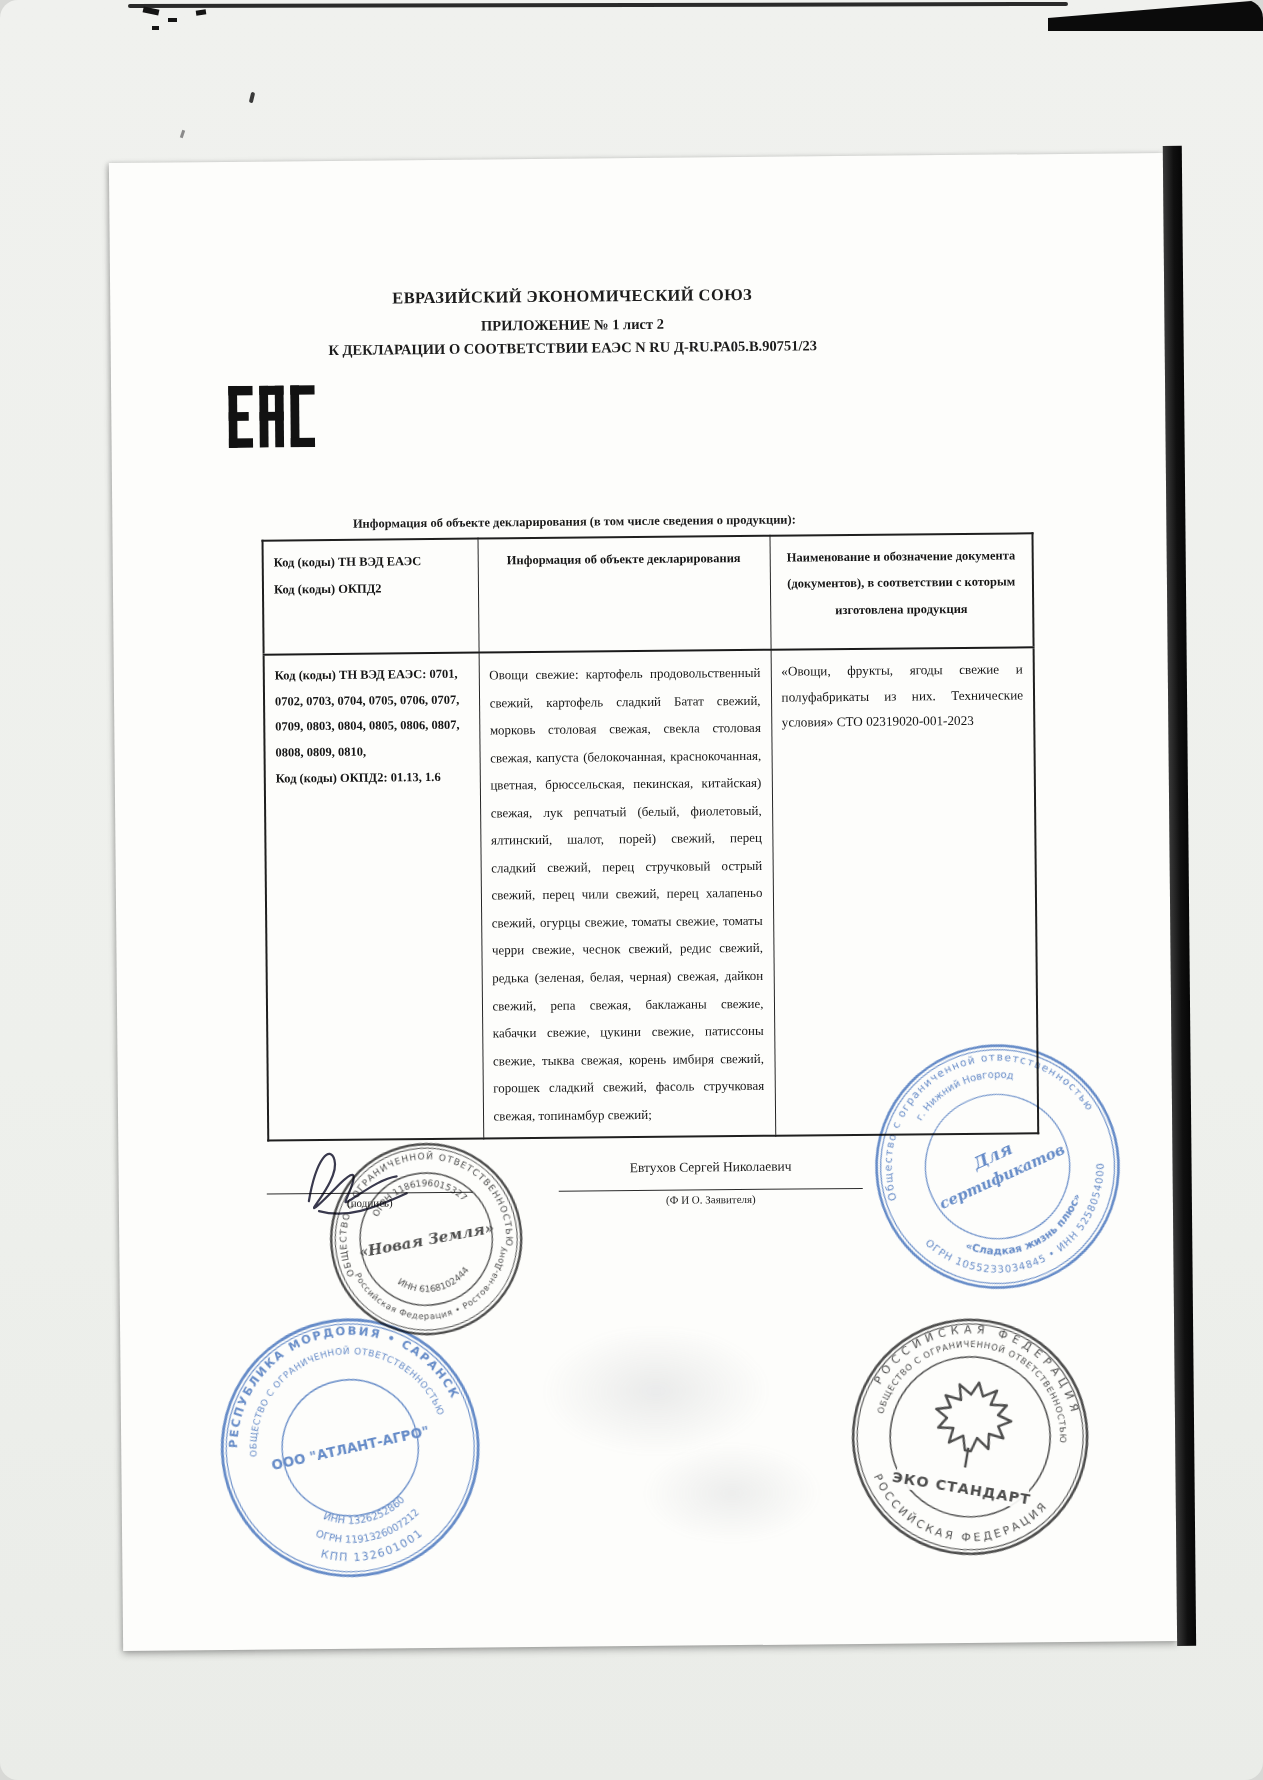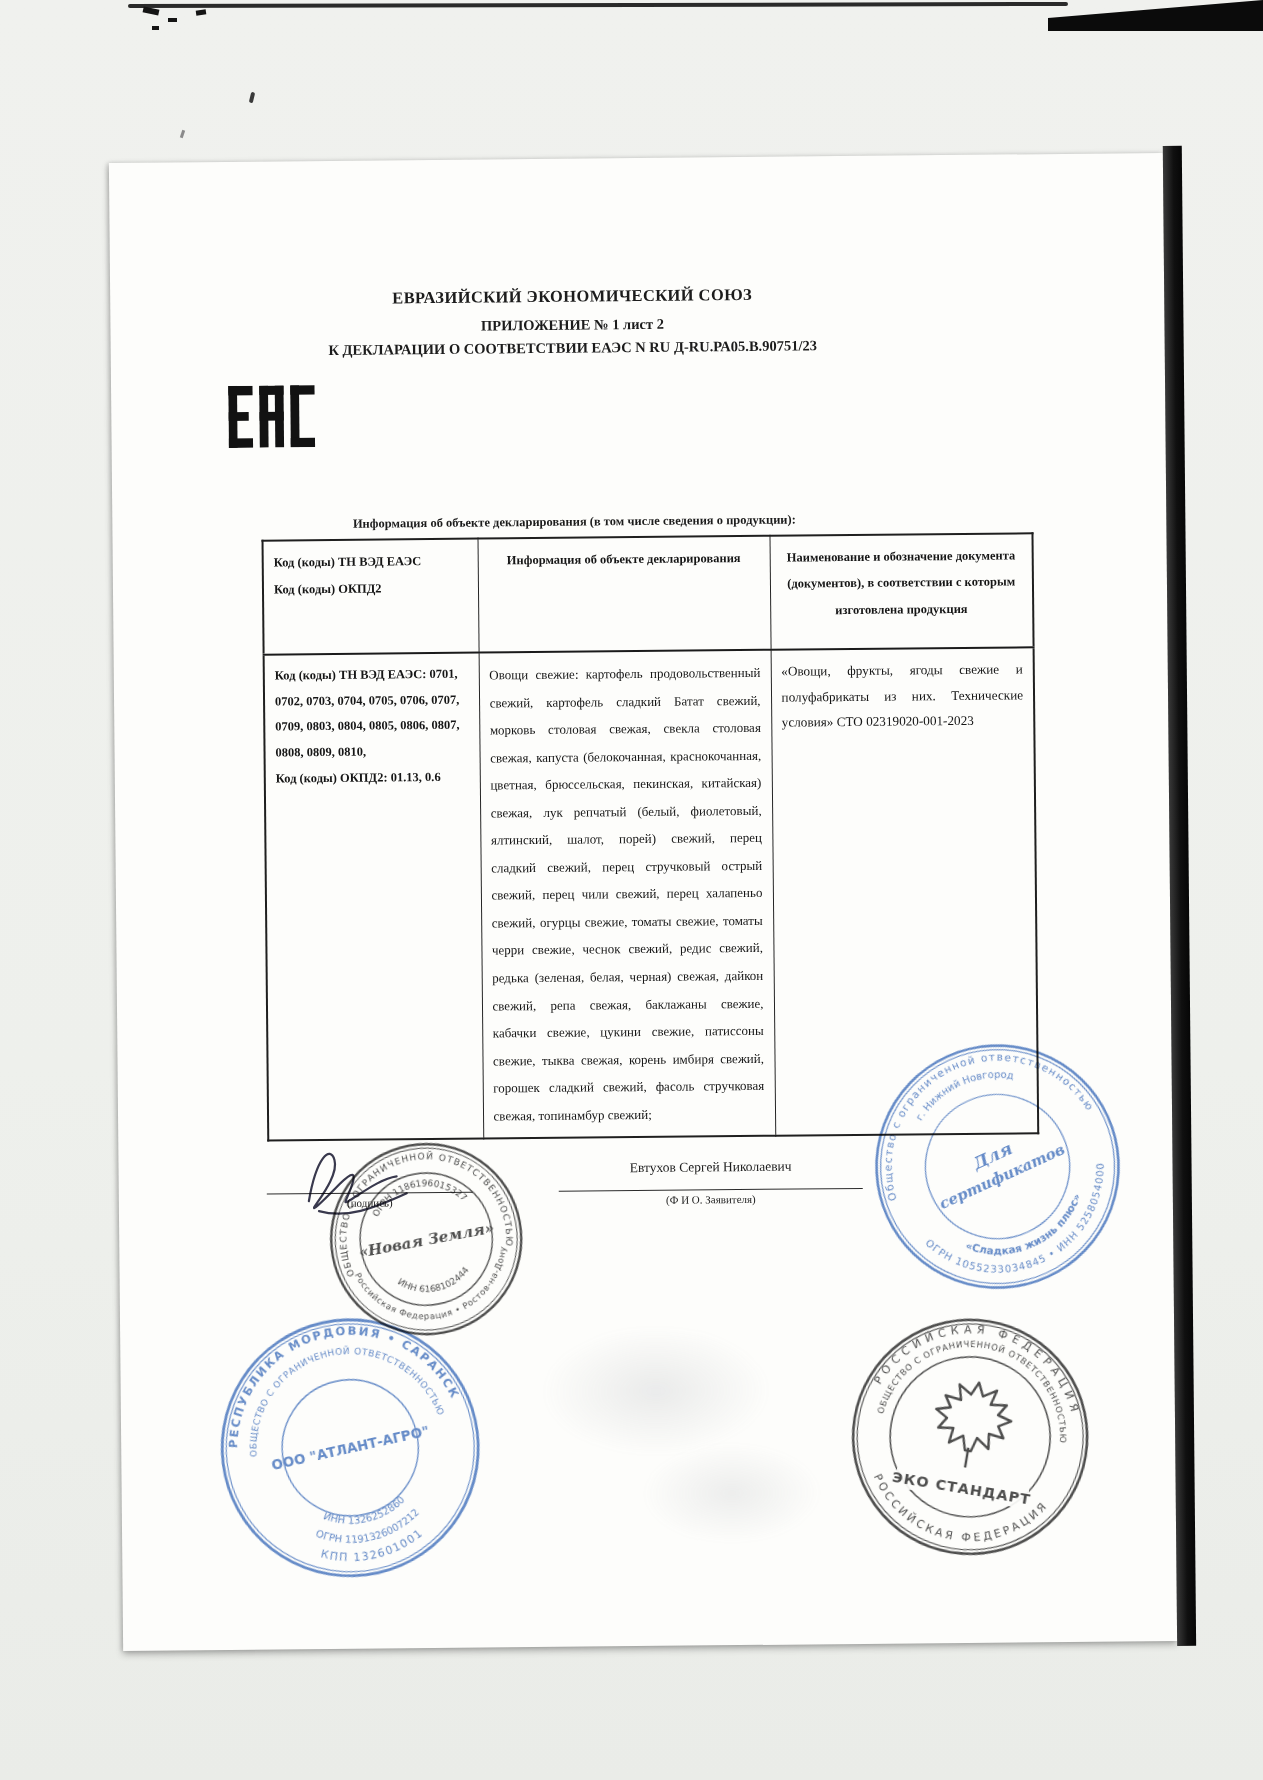--- a/index.html
+++ b/index.html
@@ -5,21 +5,21 @@
   :root{
     --stamp-blue:#3f6fbe;
     --stamp-black:#262626;
     --ink:#1c1c1c;
   }
   *{box-sizing:border-box;margin:0;padding:0;}
   body{margin:0;background:#d8d9d6;}
   .scan{
     position:relative;width:1263px;height:1780px;overflow:hidden;
     background:linear-gradient(180deg,#f0f1ee 0%,#eef0ec 60%,#eaece8 100%);
-    font-family:"Liberation Serif",serif;color:var(--ink);
+    font-family:"Liberation Serif",serif;color:var(--ink);border-radius:18px;
   }
   
   .page{
     position:absolute;left:116px;top:158px;width:1054px;height:1488px;
     background:#fdfdfb;transform:rotate(-0.55deg);transform-origin:50% 50%;
     box-shadow:0 3px 7px rgba(70,70,70,.45), -2px 0 4px rgba(0,0,0,.12);
   }
   .page::after{ 
     content:'';position:absolute;right:-19px;top:-7px;bottom:-5px;width:19px;
     background:linear-gradient(to right,#3a3a3a,#101010 55%,#060606);
@@ -140,21 +140,21 @@
           <th class="th2">Информация об объекте декларирования</th>
           <th class="th3">Наименование и обозначение документа (документов), в соответствии с которым изготовлена продукция</th>
         </tr>
       </thead>
       <tbody>
         <tr>
           <td class="c1">
             <p><span>Код (коды) ТН ВЭД ЕАЭС:</span>
                <span>0701, 0702, 0703, 0704, 0705, 0706, 0707, 0709, 0803, 0804, 0805, 0806, 0807, 0808, 0809, 0810,</span></p>
             <p><span>Код (коды) ОКПД2:</span>
-               <span>01.13, 0.6</span></p>
+               <span>01.13, 1.6</span></p>
           </td>
           <td class="c2">
             <p>Овощи свежие: картофель продовольственный свежий, картофель сладкий Батат свежий, морковь столовая свежая, свекла столовая свежая, капуста (белокочанная, краснокочанная, цветная, брюссельская, пекинская, китайская) свежая, лук репчатый (белый, фиолетовый, ялтинский, шалот, порей) свежий, перец сладкий свежий, перец стручковый острый свежий, перец чили свежий, перец халапеньо свежий, огурцы свежие, томаты свежие, томаты черри свежие, чеснок свежий, редис свежий, редька (зеленая, белая, черная) свежая, дайкон свежий, репа свежая, баклажаны свежие, кабачки свежие, цукини свежие, патиссоны свежие, тыква свежая, корень имбиря свежий, горошек сладкий свежий, фасоль стручковая свежая, топинамбур свежий;</p>
           </td>
           <td class="c3">
             <p>«Овощи, фрукты, ягоды свежие и полуфабрикаты из них. Технические условия» СТО 02319020-001-2023</p>
           </td>
         </tr>
       </tbody>
     </table>

